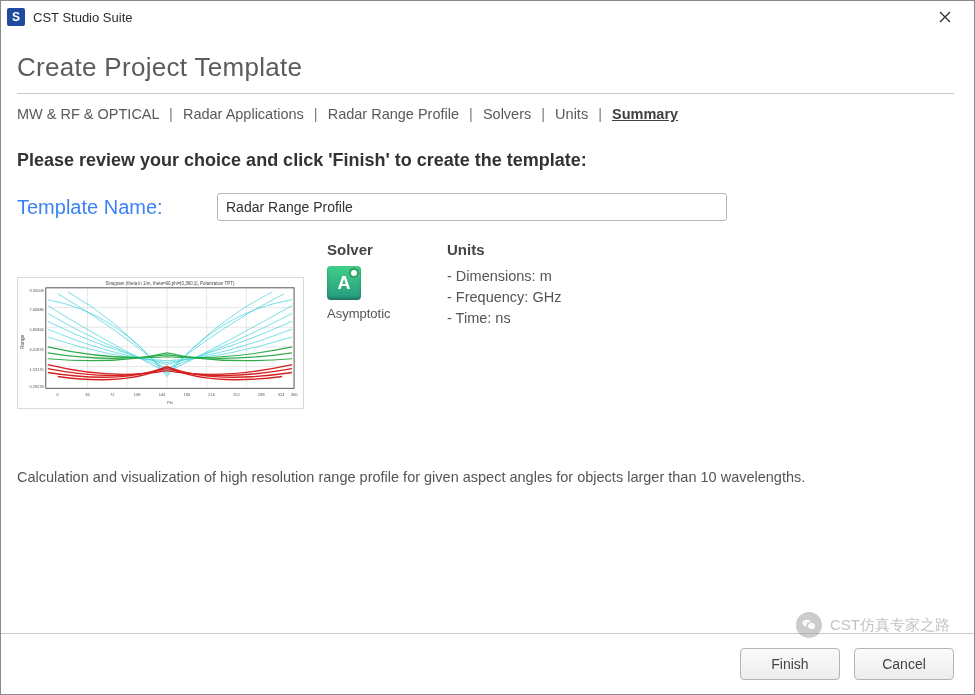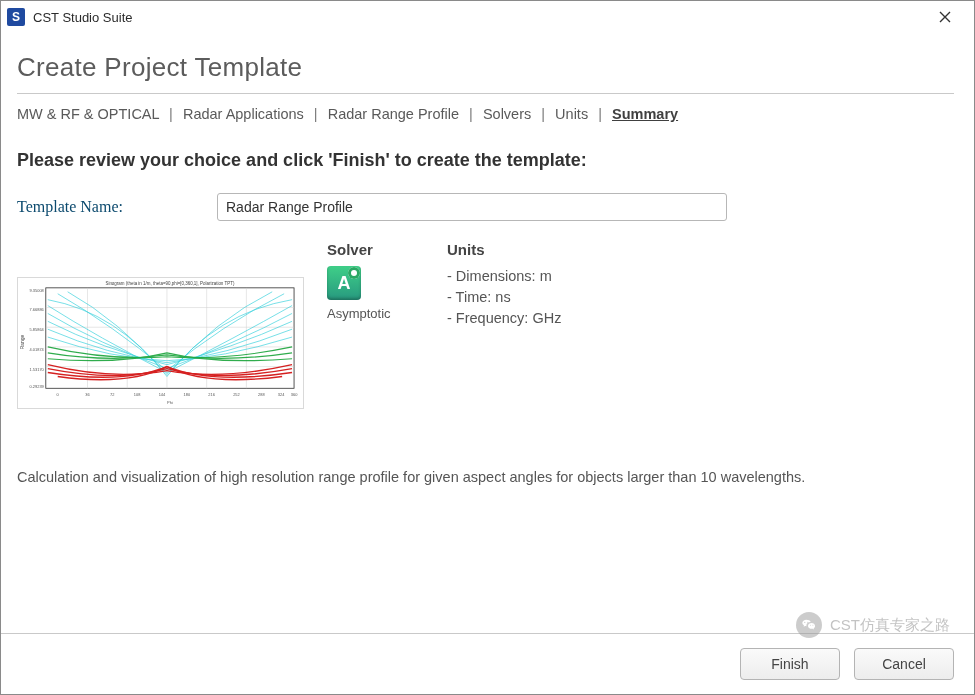--- a/index.html
+++ b/index.html
@@ -17,21 +17,21 @@
   hr.rule{border:none;border-top:1px solid #c9c9c9;margin:4px 0 12px 0;}
   
   .crumbs{color:#5a5a5a;font-size:14.5px;margin-bottom:28px;}
   .crumbs .crumb{color:#5a5a5a;}
   .crumbs .sep{margin:0 6px;color:#7a7a7a;}
   .crumbs .active{font-weight:bold;text-decoration:underline;color:#404040;}
   
   .section-head{font-size:18px;font-weight:700;color:#333;margin:16px 0 22px 0;}
   
   .row{display:flex;align-items:center;}
-  .row-label{width:200px;color:#0c4a6e;font-size:16px;font-family:Liberation Serif, serif;}
+  .row-label{width:200px;color:#3b82f6;font-size:20px;}
   .text-input{width:510px;height:28px;box-sizing:border-box;border:1px solid #b7b7b7;border-radius:3px;padding:4px 8px;font-size:14px;color:#333;background:#fff;}
   
   .cols{display:flex;margin-top:20px;}
   .thumb{width:310px;flex-shrink:0;display:flex;align-items:flex-start;}
   .thumb-box{width:285px;height:130px;margin-top:36px;position:relative;border:1px solid #d9d9d9;}
   .thumb-box svg{display:block;}
   .col-solver{width:120px;flex-shrink:0;}
   .col-units{flex:1;}
   .col-head{font-weight:700;color:#444;font-size:15px;margin-bottom:8px;}
   .solver-icon{width:34px;height:34px;border-radius:4px;background:linear-gradient(180deg,#3fcf88 0%,#27997f 100%);display:flex;align-items:center;justify-content:center;color:#fff;font-weight:700;font-size:18px;position:relative;margin-bottom:6px;box-shadow:inset 0 -2px 3px rgba(0,0,0,.25);}
@@ -170,22 +170,22 @@
         <div class="solver-icon">
           <span>A</span>
         </div>
         <div class="solver-name">Asymptotic</div>
       </div>
 
       <div class="col-units">
         <div class="col-head">Units</div>
         <div class="units-list">
           <div>- Dimensions: m</div>
+          <div>- Frequency: GHz</div>
           <div>- Time: ns</div>
-          <div>- Frequency: GHz</div>
         </div>
       </div>
 
     </div>
 
     <div class="desc">Calculation and visualization of high resolution range profile for given aspect angles for objects larger than 10 wavelengths.</div>
 
   </div>
 
   <div class="footer">

